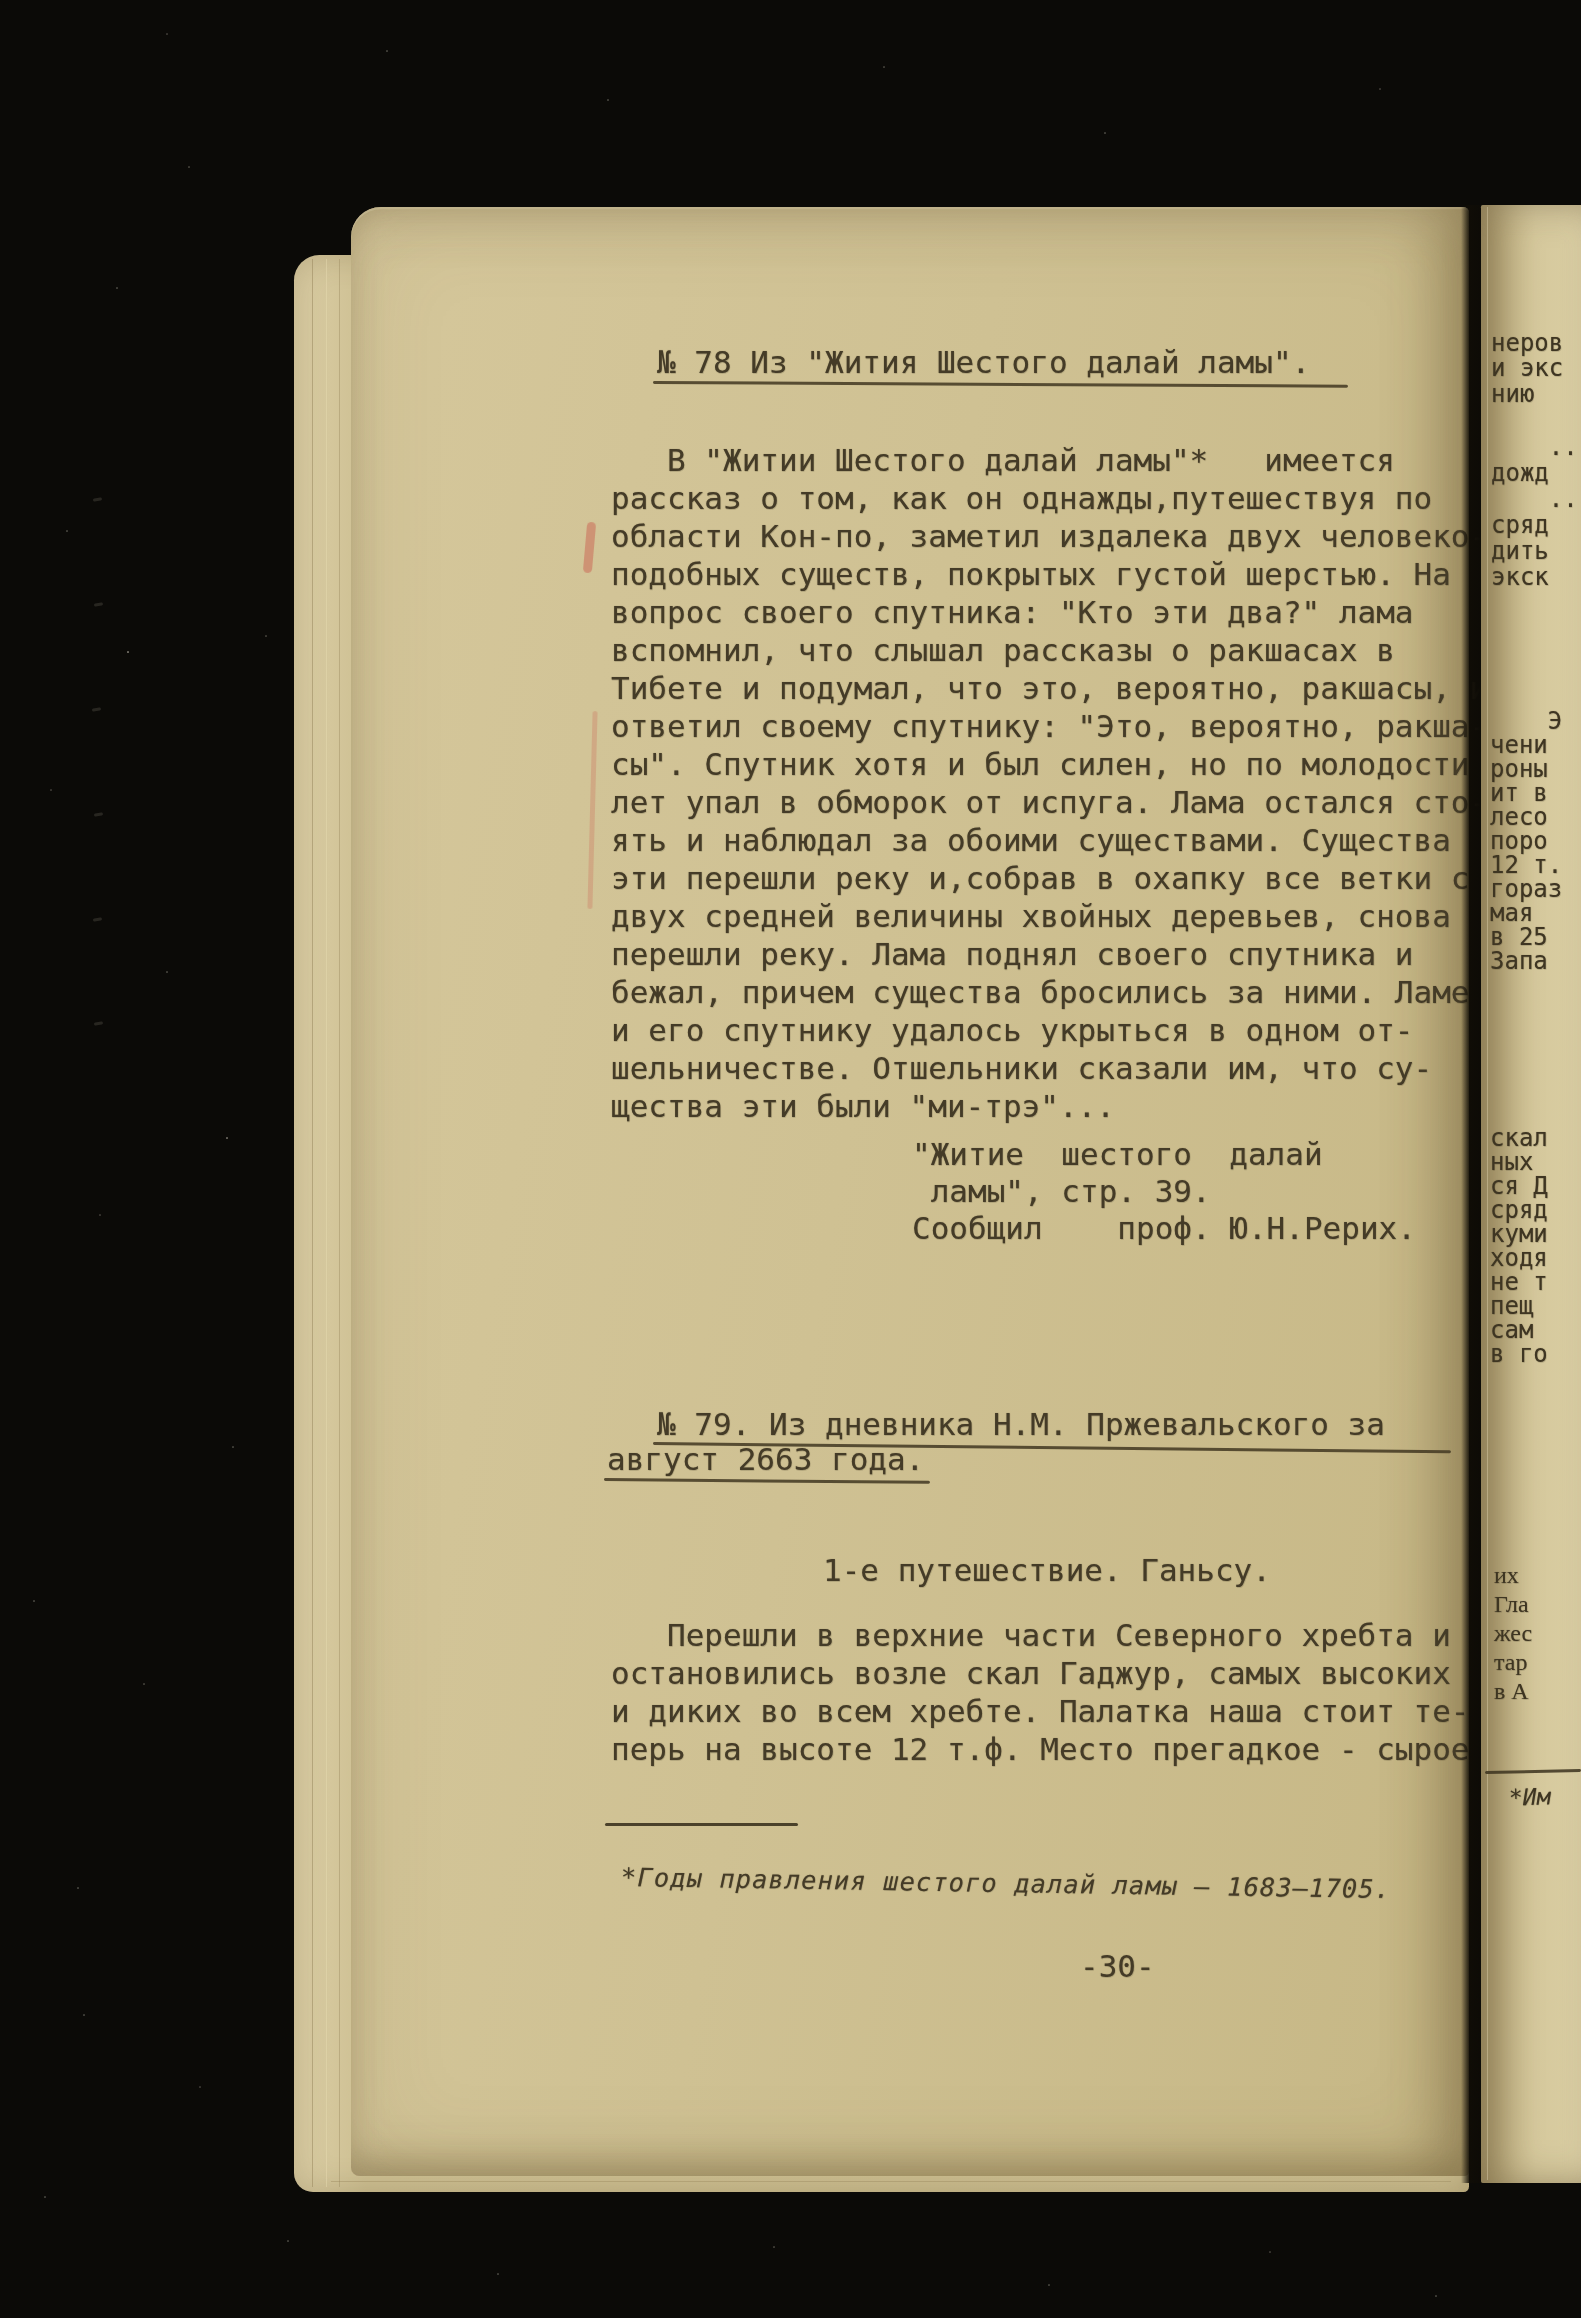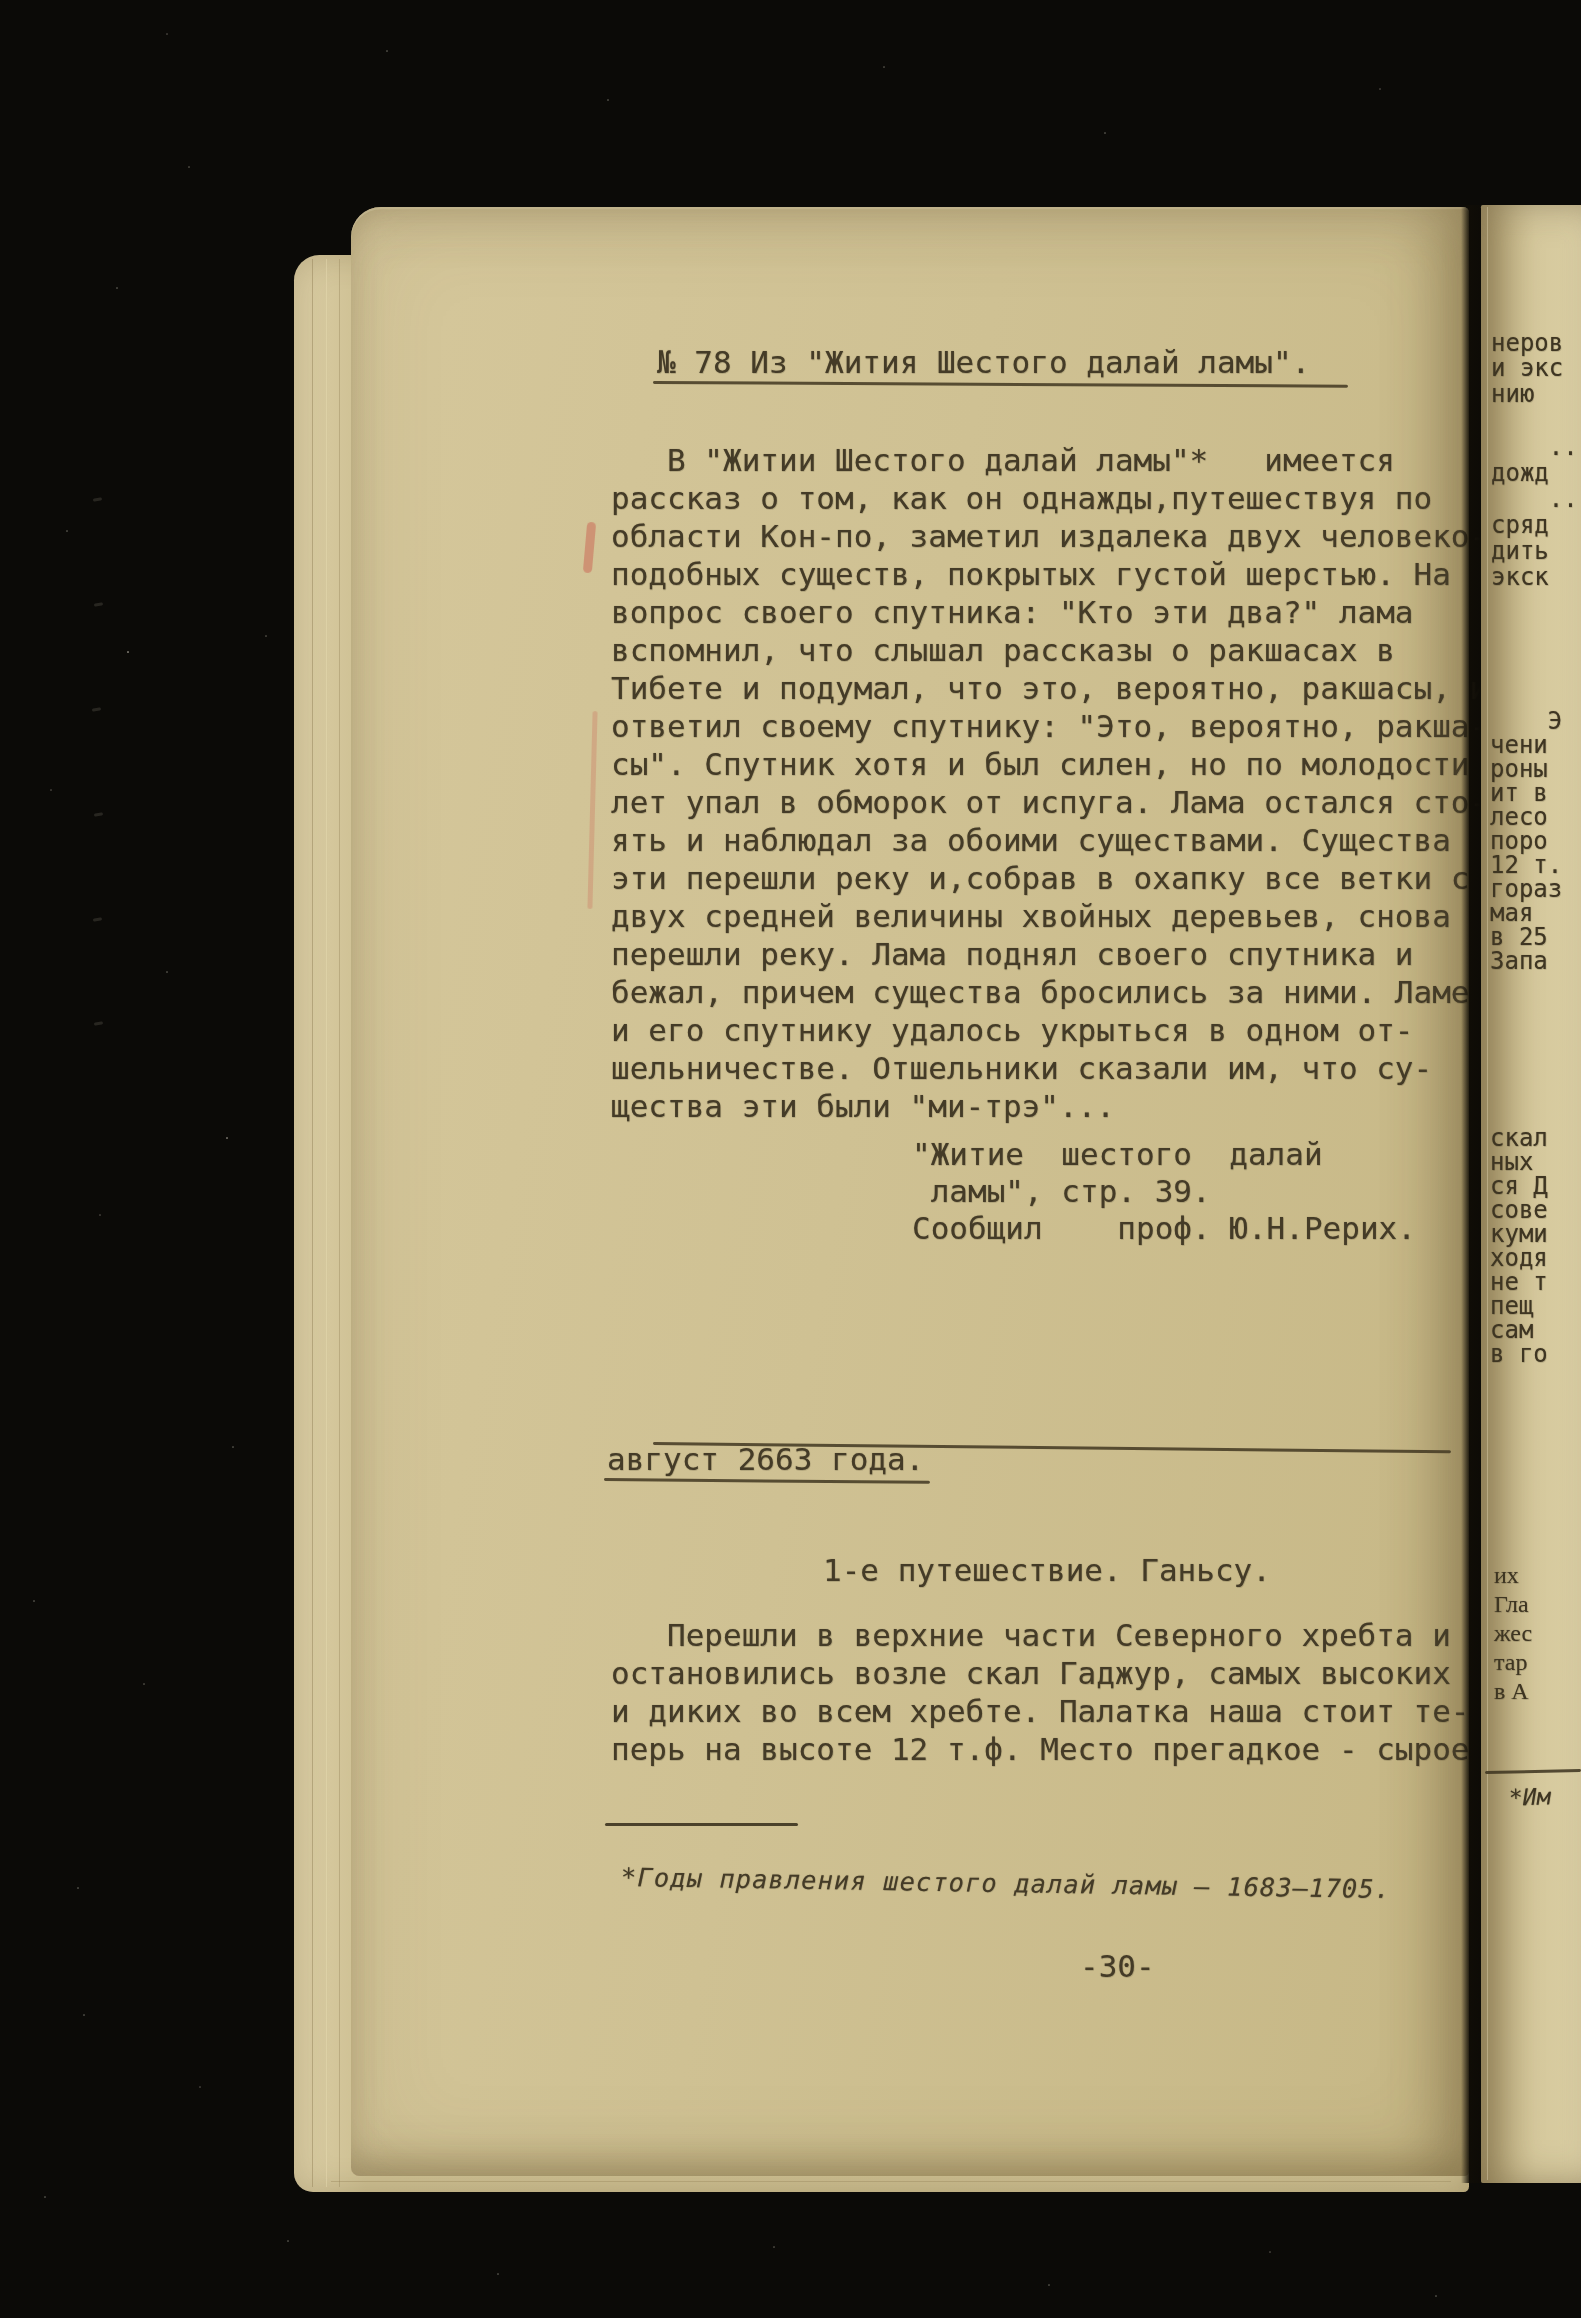--- a/index.html
+++ b/index.html
@@ -99,20 +99,21 @@
 перешли реку. Лама поднял своего спутника и
 бежал, причем существа бросились за ними. Ламе
 и его спутнику удалось укрыться в одном от-
 шельничестве. Отшельники сказали им, что су-
 щества эти были "ми-трэ"...</div>
 
   <div class="abs mono t57 txt" style="left:912px;top:1136px;line-height:37px;">"Житие  шестого  далай
  ламы", стр. 39.
 Сообщил    проф. Ю.Н.Рерих.</div>
 
+  <div class="abs mono t57 txt" style="left:657px;top:1405px;">№ 79. Из дневника Н.М. Пржевальского за</div>
   <div class="abs underline txt" style="left:653px;top:1442px;width:798px;transform:rotate(.6deg);"></div>
   <div class="abs mono t57 txt" style="left:607px;top:1440px;">август 2663 года.</div>
   <div class="abs underline txt" style="left:604px;top:1478px;width:326px;transform:rotate(.5deg);"></div>
 
   <div class="abs mono t57 txt" style="left:823px;top:1551px;">1-е путешествие. Ганьсу.</div>
 
   <div class="abs mono t57 txt" style="left:611px;top:1616px;line-height:38px;">   Перешли в верхние части Северного хребта и
 остановились возле скал Гаджур, самых высоких
 и диких во всем хребте. Палатка наша стоит те-
 перь на высоте 12 т.ф. Место прегадкое - сырое</div>
@@ -142,21 +143,21 @@
 лесо
 поро
 12 т.
 гораз
 мая
 в 25
 Запа</div>
   <div class="abs mono t44 rtxt" style="left:1490px;top:1126px;line-height:24px;">скал
 ных
 ся Д
-сове
+сряд
 куми
 ходя
 не т
 пещ
 сам
 в го</div>
   <div class="abs mono t44 rtxt" style="left:1494px;top:1561px;line-height:29px;font-family:Liberation Serif, serif;">их
 Гла
 жес
 тар

